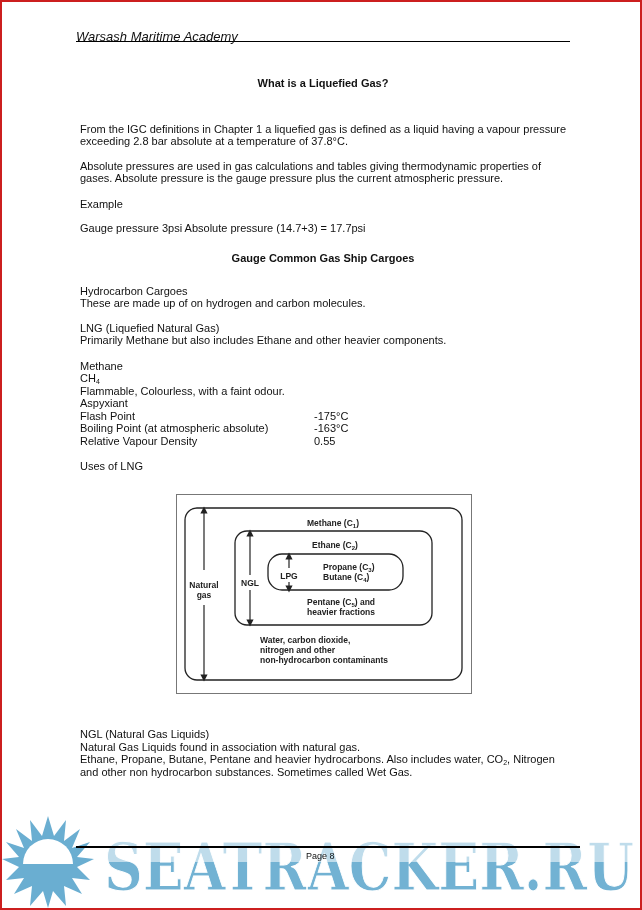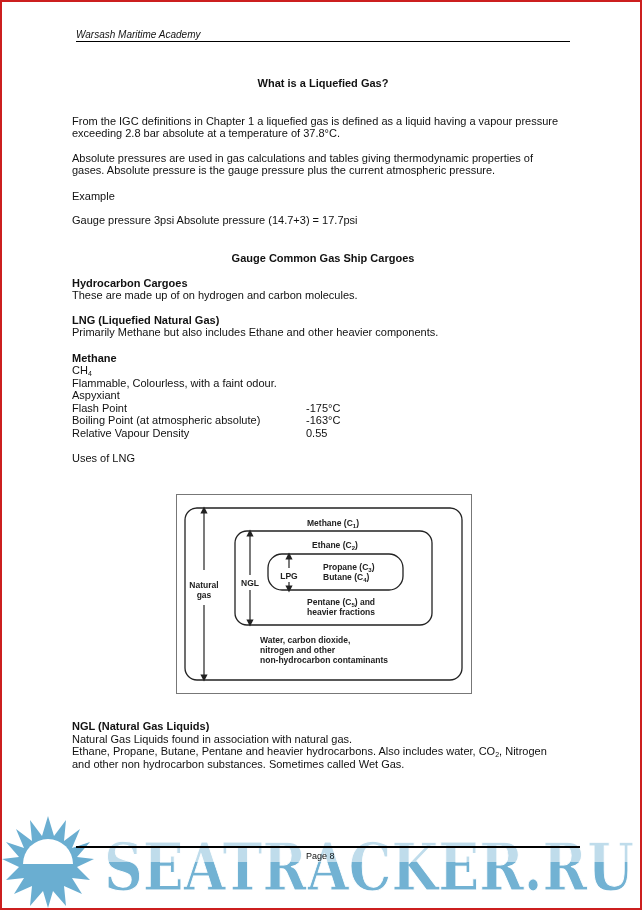--- a/index.html
+++ b/index.html
@@ -1,25 +1,25 @@
 <!DOCTYPE html>
 <html><head>
 <meta charset="utf-8">
 <style>
   html, body { margin:0; padding:0; }
   body { width:642px; height:910px; position:relative; background:#ffffff; overflow:hidden;
          font-family:"Liberation Sans", sans-serif; color:#111; }
   .frame { position:absolute; left:0; top:0; width:638px; height:906px; border:2px solid #cc1f1f; pointer-events:none; }
   .hdr { position:absolute; top:28px; left:76px; width:494px; height:13px; border-bottom:1.5px solid #000;
-         font-size:10px; font-style:italic; color:#111; }
+         font-size:13px; font-style:italic; color:#111; }
   .hdr .l { position:absolute; left:0; top:1px; }
   .hdr .r { position:absolute; right:0; top:1px; }
-  .t { position:absolute; left:72px; font-size:11px; line-height:13px; white-space:nowrap; }
+  .t { position:absolute; left:80px; font-size:11px; line-height:13px; white-space:nowrap;margin-top:8px; }
   .c { position:absolute; left:76px; width:494px; text-align:center; font-size:11px; font-weight:bold; }
-  .b { font-weight:bold; }
+  .b { font-weight:normal; }
   sub { font-size:7px; vertical-align:-2px; line-height:0; }
   .val { position:absolute; left:310px; }
   .diagram { position:absolute; left:176px; top:494px; width:294px; height:198px; border:1px solid #777; background:#fff; }
   .diagram svg text { font-family:"Liberation Sans", sans-serif; font-size:8.5px; fill:#222; font-weight:bold; }
   .foot-line { position:absolute; left:76px; top:846px; width:504px; height:1.5px; background:#000; }
   .page-no { position:absolute; left:306px; top:851px; font-size:9px; }
   .wm { position:absolute; left:0; top:812px; width:642px; height:98px; pointer-events:none; }
 </style>
 </head>
 <body>

